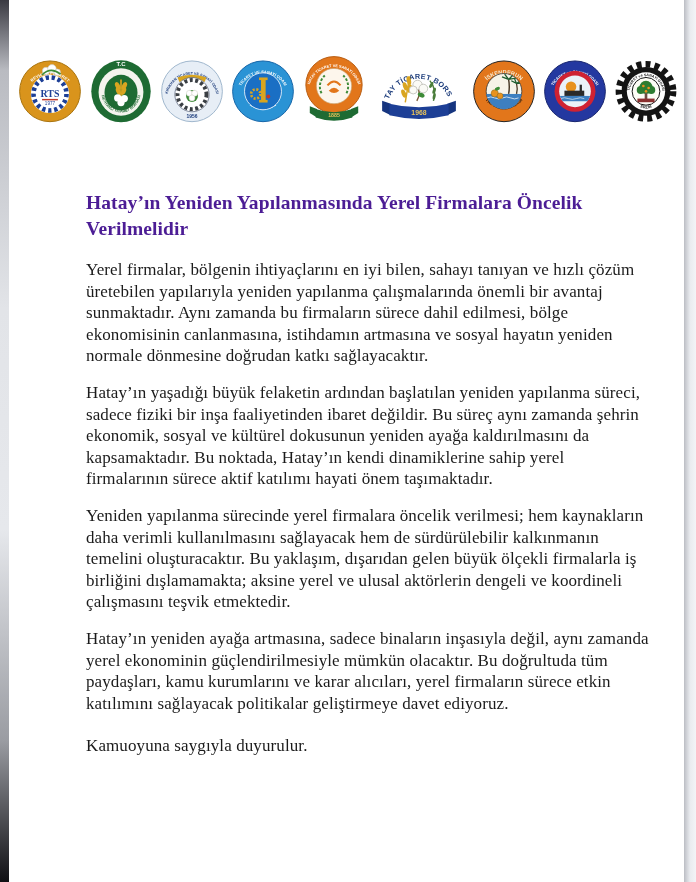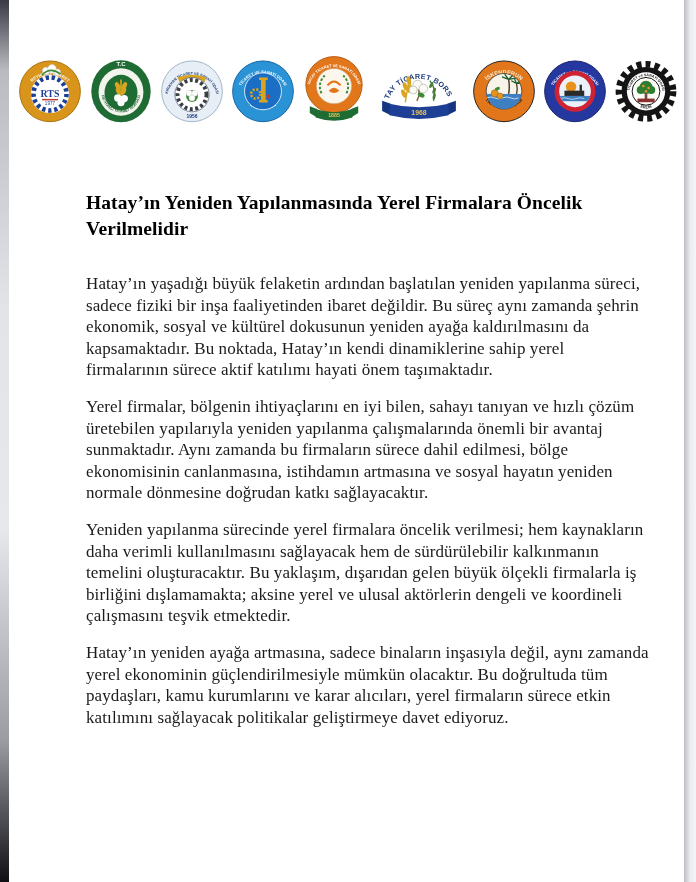--- a/index.html
+++ b/index.html
@@ -26,22 +26,22 @@
   }
   .logo{flex:0 0 auto;display:block;}
   .logo svg{display:block;}
   .ring{font-family:"Liberation Sans", sans-serif;font-weight:bold;}
   .doc{
     margin:64px 46px 0 86px;
     max-width:564px;
     color:#1b1b1b;
   }
   .doc h1{
-    font-size:19.5px;line-height:26px;margin:0 0 31px 0;
-    font-weight:bold;color:#000000;letter-spacing:0.1px;
+    font-size:19.5px;line-height:26px;margin:0 0 17px 0;
+    font-weight:bold;color:#4c1d95;letter-spacing:0.1px;
   }
   .doc p{
     font-size:17px;line-height:21.6px;margin:0 0 15px 0;
     letter-spacing:0.1px;
   }
   .doc p.closing{margin-top:21px;margin-bottom:0;}
 </style>
 </head>
 <body>
 
@@ -248,18 +248,19 @@
         <circle cx="50" cy="52" r="2" fill="#f09020"></circle>
         <rect x="48" y="55" width="4" height="9" fill="#6d4c41"></rect>
         <rect x="37" y="63" width="26" height="5.5" fill="#8a2f2f"></rect>
       </svg>
     </span>
 
   </div>
 
   <div class="doc">
     <h1>Hatay’ın Yeniden Yapılanmasında Yerel Firmalara Öncelik Verilmelidir</h1>
+    <p>Yerel firmalar, bölgenin ihtiyaçlarını en iyi bilen, sahayı tanıyan ve hızlı çözüm üretebilen yapılarıyla yeniden yapılanma çalışmalarında önemli bir avantaj sunmaktadır. Aynı zamanda bu firmaların sürece dahil edilmesi, bölge ekonomisinin canlanmasına, istihdamın artmasına ve sosyal hayatın yeniden normale dönmesine doğrudan katkı sağlayacaktır.</p>
     <p>Hatay’ın yaşadığı büyük felaketin ardından başlatılan yeniden yapılanma süreci, sadece fiziki bir inşa faaliyetinden ibaret değildir. Bu süreç aynı zamanda şehrin ekonomik, sosyal ve kültürel dokusunun yeniden ayağa kaldırılmasını da kapsamaktadır. Bu noktada, Hatay’ın kendi dinamiklerine sahip yerel firmalarının sürece aktif katılımı hayati önem taşımaktadır.</p>
-    <p>Yerel firmalar, bölgenin ihtiyaçlarını en iyi bilen, sahayı tanıyan ve hızlı çözüm üretebilen yapılarıyla yeniden yapılanma çalışmalarında önemli bir avantaj sunmaktadır. Aynı zamanda bu firmaların sürece dahil edilmesi, bölge ekonomisinin canlanmasına, istihdamın artmasına ve sosyal hayatın yeniden normale dönmesine doğrudan katkı sağlayacaktır.</p>
     <p>Yeniden yapılanma sürecinde yerel firmalara öncelik verilmesi; hem kaynakların daha verimli kullanılmasını sağlayacak hem de sürdürülebilir kalkınmanın temelini oluşturacaktır. Bu yaklaşım, dışarıdan gelen büyük ölçekli firmalarla iş birliğini dışlamamakta; aksine yerel ve ulusal aktörlerin dengeli ve koordineli çalışmasını teşvik etmektedir.</p>
     <p>Hatay’ın yeniden ayağa artmasına, sadece binaların inşasıyla değil, aynı zamanda yerel ekonominin güçlendirilmesiyle mümkün olacaktır. Bu doğrultuda tüm paydaşları, kamu kurumlarını ve karar alıcıları, yerel firmaların sürece etkin katılımını sağlayacak politikalar geliştirmeye davet ediyoruz.</p>
+    <p class="closing">Kamuoyuna saygıyla duyurulur.</p>
   </div>
 </div>
 
 </body></html>

